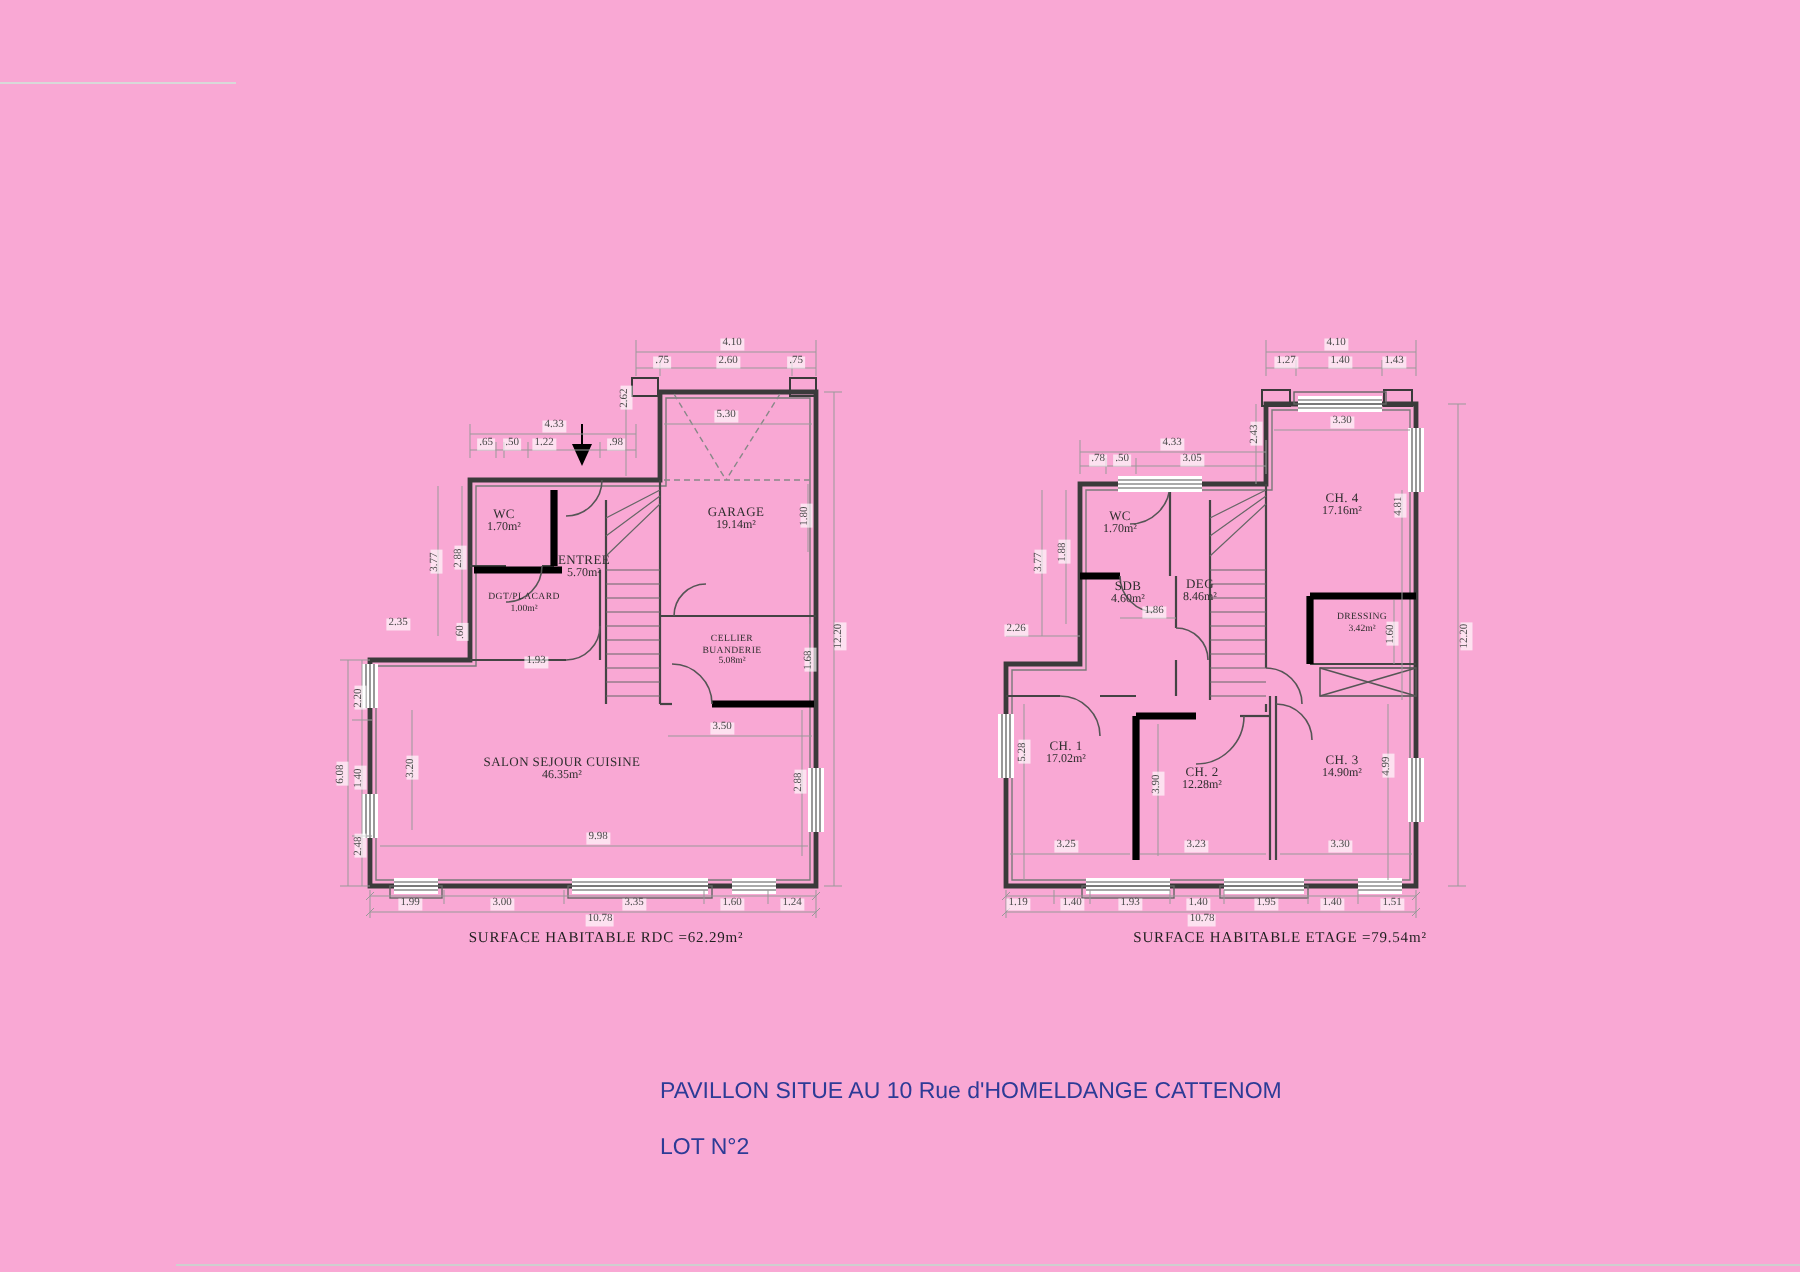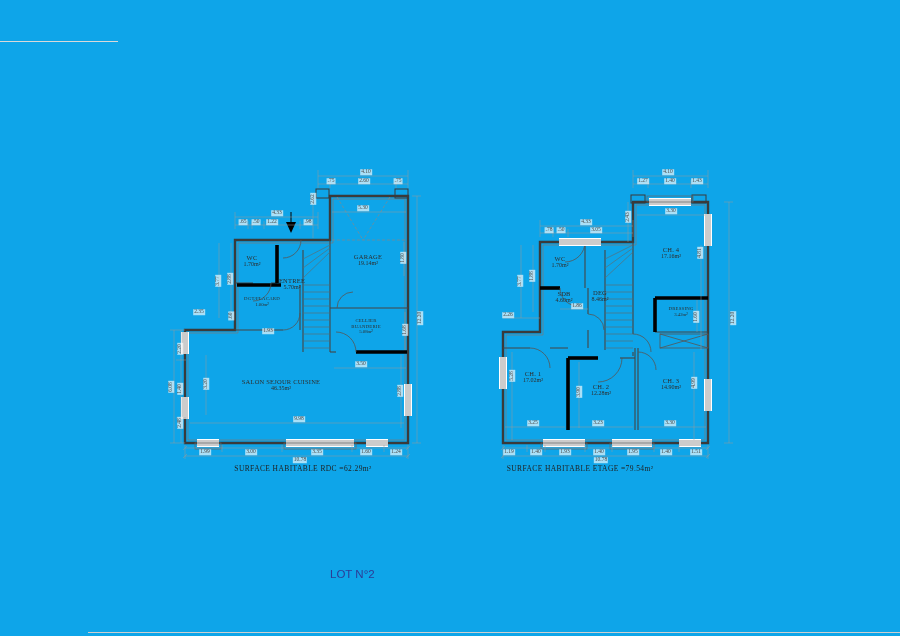--- a/index.html
+++ b/index.html
@@ -21,21 +21,21 @@
   .room.small .rname{font-size:4.8px;}
   .room.small .rarea{font-size:4.8px;}
   .caption{position:absolute;transform:translateX(-50%);font-family:"Liberation Serif",serif;
            font-size:7.5px;color:#1f1f1f;letter-spacing:.4px;white-space:nowrap;}
   .doc-title{position:absolute;left:330px;font-family:"Liberation Sans",sans-serif;
              font-size:11.5px;color:#2d3b96;white-space:nowrap;}
 </style>
 </head>
 <body>
 
-<div id="stage" style="background: #0ea5e9;">
+<div id="stage" style="background: #f9a8d4;">
   <div class="scan-line-top"></div>
   <div class="scan-line-bottom"></div>
 
   <svg width="900" height="636" viewBox="0 0 900 636">
 
     <g stroke="#3a3a3a" fill="none">
 
       <path d="M185,330 H235 V240 H330 V196 H408 V443 H185 Z" stroke-width="2.4"></path>
       <path d="M188,333 H238 V243 H333 V199 H405 V440 H188 Z" stroke-width="0.7" stroke="#7a7a7a"></path>
 
@@ -288,16 +288,17 @@
       <div class="dim" style="left: 536px; top: 452px;">1.40</div>
       <div class="dim" style="left: 565px; top: 452px;">1.93</div>
       <div class="dim" style="left: 599px; top: 452px;">1.40</div>
       <div class="dim" style="left: 633px; top: 452px;">1.95</div>
       <div class="dim" style="left: 666px; top: 452px;">1.40</div>
       <div class="dim" style="left: 696px; top: 452px;">1.51</div>
       <div class="dim" style="left: 601px; top: 460px;">10.78</div>
     </div>
 
   <div class="caption" style="left:303px;top:464px;">SURFACE HABITABLE RDC =62.29m²</div>
-  <div class="caption" style="left:580px;top:464px;">SURFACE HABITABLE  ETAGE =79.54m²</div>
-
+  <div class="caption" style="left:640px;top:464px;">SURFACE HABITABLE  ETAGE =79.54m²</div>
+
+  <div class="doc-title" style="top: 540px; color: rgb(45, 59, 150);">PAVILLON SITUE AU 10 Rue d'HOMELDANGE CATTENOM</div>
   <div class="doc-title" style="top: 568px; color: rgb(45, 59, 150);">LOT N°2</div>
 </div>
 
 </body></html>

